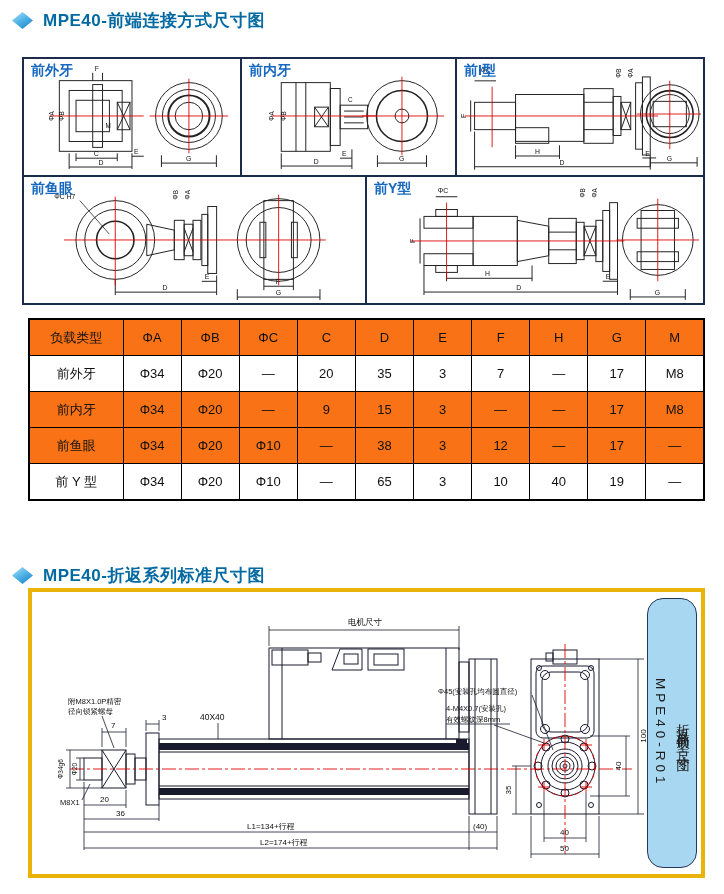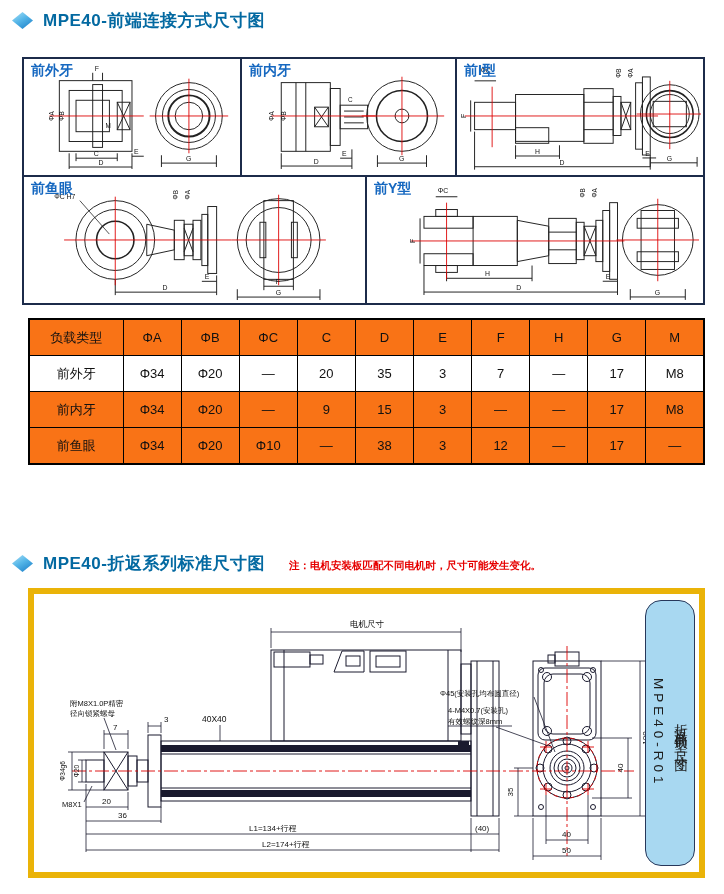--- a/index.html
+++ b/index.html
@@ -29,21 +29,21 @@
   
   table.dim{position:absolute;left:28px;top:318px;width:677px;border-collapse:collapse;
             table-layout:fixed;border:2px solid #000;}
   table.dim th,table.dim td{border:1px solid #000;height:35px;text-align:center;
             font-size:13px;font-weight:normal;padding:0;}
   table.dim col.first{width:94px;}
   .blue{background:#f97316;}
 
   
   .bpanel{position:absolute;left:28px;top:588px;width:677px;height:290px;
-          border:6px solid #eab308;box-sizing:border-box;background:#fff;}
+          border:4px solid #eab308;box-sizing:border-box;background:#fff;}
   .side-tab{position:absolute;right:4px;top:6px;bottom:6px;width:50px;box-sizing:border-box;
             background:#a8d8f1;border:1.5px solid #27375a;border-radius:16px;
             writing-mode:vertical-rl;display:flex;flex-direction:column;
             align-items:center;justify-content:center;gap:6px;}
   .side-tab span{font-size:13.5px;letter-spacing:4px;color:#1c1c1c;}
 </style>
 </head>
 <body>
 
 <div class="page">
@@ -359,27 +359,39 @@
         <td>Φ20</td>
         <td>Φ10</td>
         <td>—</td>
         <td>38</td>
         <td>3</td>
         <td>12</td>
         <td>—</td>
         <td>17</td>
         <td>—</td>
       </tr>
+      <tr>
+        <td>前 Y 型</td>
+        <td>Φ34</td>
+        <td>Φ20</td>
+        <td>Φ10</td>
+        <td>—</td>
+        <td>65</td>
+        <td>3</td>
+        <td>10</td>
+        <td>40</td>
+        <td>19</td>
+        <td>—</td>
+      </tr>
     </tbody>
   </table>
 
-  <div class="sec-title" style="top:552px;">
+  <div class="sec-title" style="top:564px;">
     <span class="diamond"></span>
     <h2>MPE40-折返系列标准尺寸图</h2>
-    <span class="note">注：电机安装板匹配不同电机时，尺寸可能发生变化。</span>
   </div>
 
   <div class="bpanel">
     <svg width="673" height="286" viewBox="0 0 673 286">
 
       <g stroke="#1a1a2e" fill="none" stroke-width="1">
         <rect x="52" y="166" width="18" height="22"></rect>
         <rect x="70" y="158" width="24" height="38"></rect>
         <line x1="70" y1="158" x2="94" y2="196"></line>
           <line x1="70" y1="196" x2="94" y2="158"></line>

